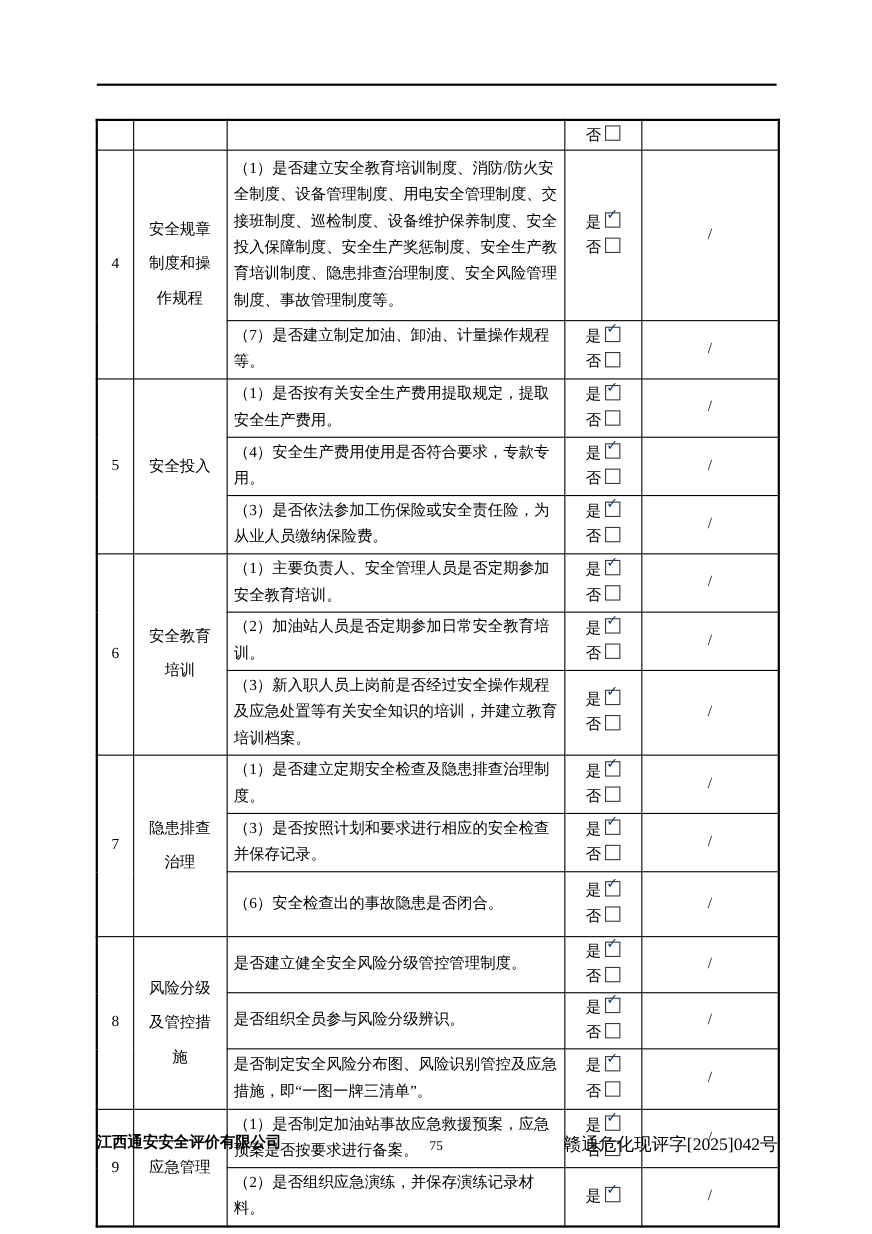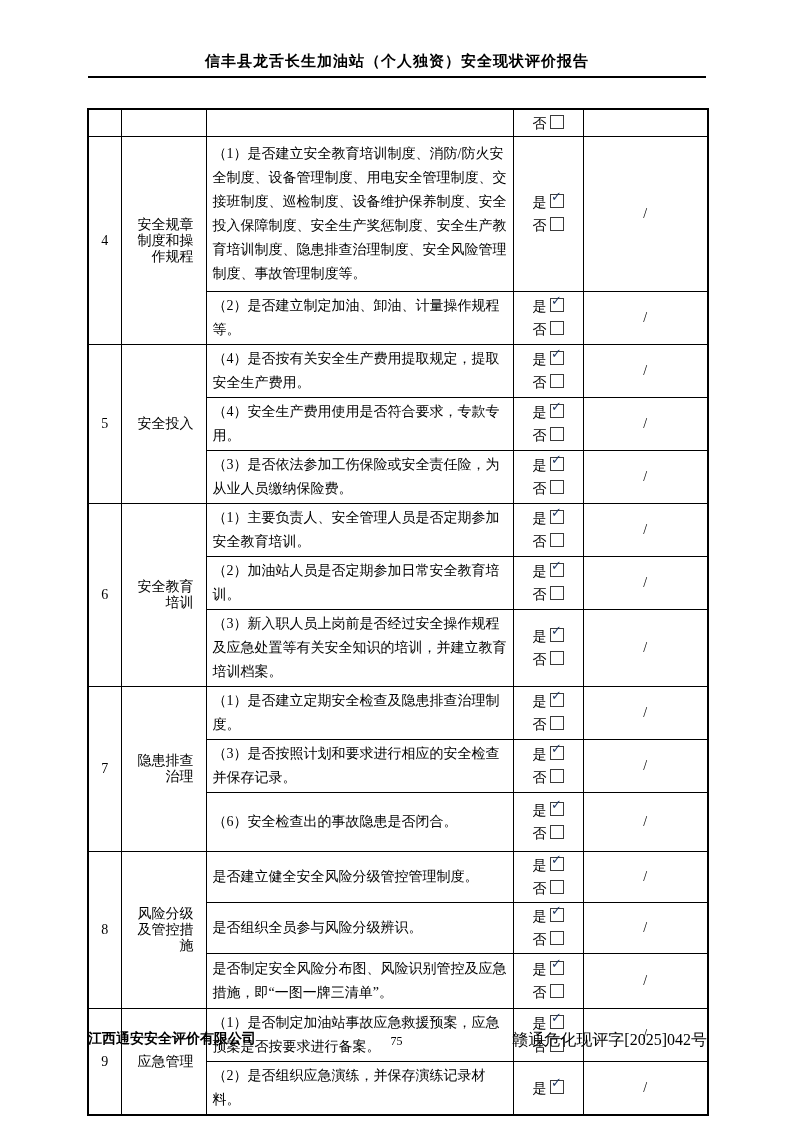--- a/index.html
+++ b/index.html
@@ -14,21 +14,21 @@
   }
   .hdr-rule{position:absolute;top:76px;left:88px;width:618px;border-bottom:2px solid #000;}
   
   table.doc{
     position:absolute;top:108px;left:87px;width:620px;
     border-collapse:collapse;table-layout:fixed;
     border:2px solid #000;font-size:14px;
   }
   td{border:1px solid #000;vertical-align:middle;padding:1px 4px;overflow:hidden;}
   td.num{text-align:center;padding:1px 2px;}
-  td.cat{text-align:right;line-height:16px;padding:2px 12px;word-break:break-all;}
+  td.cat{text-align:center;line-height:31px;padding:2px 12px;word-break:break-all;}
   td.desc{text-align:left;line-height:24px;padding:2px 6px;word-break:break-all;}
   td.check{text-align:center;line-height:23px;padding:1px 2px;}
   td.result{text-align:center;}
   
   tr.h24 td{height:22px;}  tr.h152 td{height:150px;} tr.h44 td{height:42px;}
   tr.h47 td{height:45px;}  tr.h72 td{height:70px;}  tr.h56 td{height:54px;}
   tr.h48 td{height:46px;}  tr.h52 td{height:50px;}  tr.h26 td{height:24px;}
   
   .ckline{white-space:nowrap;}
   .box{
@@ -43,21 +43,20 @@
   
   .ftr-left{position:absolute;top:1030px;left:88px;font-size:14px;font-weight:bold;}
   .ftr-page{position:absolute;top:1034px;left:0;width:793px;text-align:center;font-size:12px;}
   .ftr-right{position:absolute;top:1030px;right:86px;font-size:16px;}
 </style>
 </head>
 <body>
 
 <div class="page">
 
-  <div class="hdr">信丰县龙舌长生加油站（个人独资）安全现状评价报告</div>
   <div class="hdr-rule"></div>
 
   <table class="doc">
     <colgroup>
       <col style="width:33px">
         <col style="width:85px">
         <col style="width:307px">
         <col style="width:70px">
         <col style="width:125px">
     </colgroup>
@@ -77,32 +76,32 @@
       <td class="num" rowspan="2">4</td>
       <td class="cat" rowspan="2">安全规章制度和操作规程</td>
       <td class="desc">（1）是否建立安全教育培训制度、消防/防火安全制度、设备管理制度、用电安全管理制度、交接班制度、巡检制度、设备维护保养制度、安全投入保障制度、安全生产奖惩制度、安全生产教育培训制度、隐患排查治理制度、安全风险管理制度、事故管理制度等。</td>
       <td class="check">
         <div class="ckline"><span>是</span><span class="box"><span class="tick">✓</span></span></div>
         <div class="ckline"><span>否</span><span class="box"></span></div>
       </td>
       <td class="result">/</td>
     </tr>
     <tr class="h44">
-      <td class="desc">（2）是否建立制定加油、卸油、计量操作规程等。</td>
+      <td class="desc">（7）是否建立制定加油、卸油、计量操作规程等。</td>
       <td class="check">
         <div class="ckline"><span>是</span><span class="box"><span class="tick">✓</span></span></div>
         <div class="ckline"><span>否</span><span class="box"></span></div>
       </td>
       <td class="result">/</td>
     </tr>
 
     <tr class="h47">
       <td class="num" rowspan="3">5</td>
       <td class="cat" rowspan="3">安全投入</td>
-      <td class="desc">（4）是否按有关安全生产费用提取规定，提取安全生产费用。</td>
+      <td class="desc">（1）是否按有关安全生产费用提取规定，提取安全生产费用。</td>
       <td class="check">
         <div class="ckline"><span>是</span><span class="box"><span class="tick">✓</span></span></div>
         <div class="ckline"><span>否</span><span class="box"></span></div>
       </td>
       <td class="result">/</td>
     </tr>
     <tr class="h47">
       <td class="desc">（4）安全生产费用使用是否符合要求，专款专用。</td>
       <td class="check">
         <div class="ckline"><span>是</span><span class="box"><span class="tick">✓</span></span></div>

